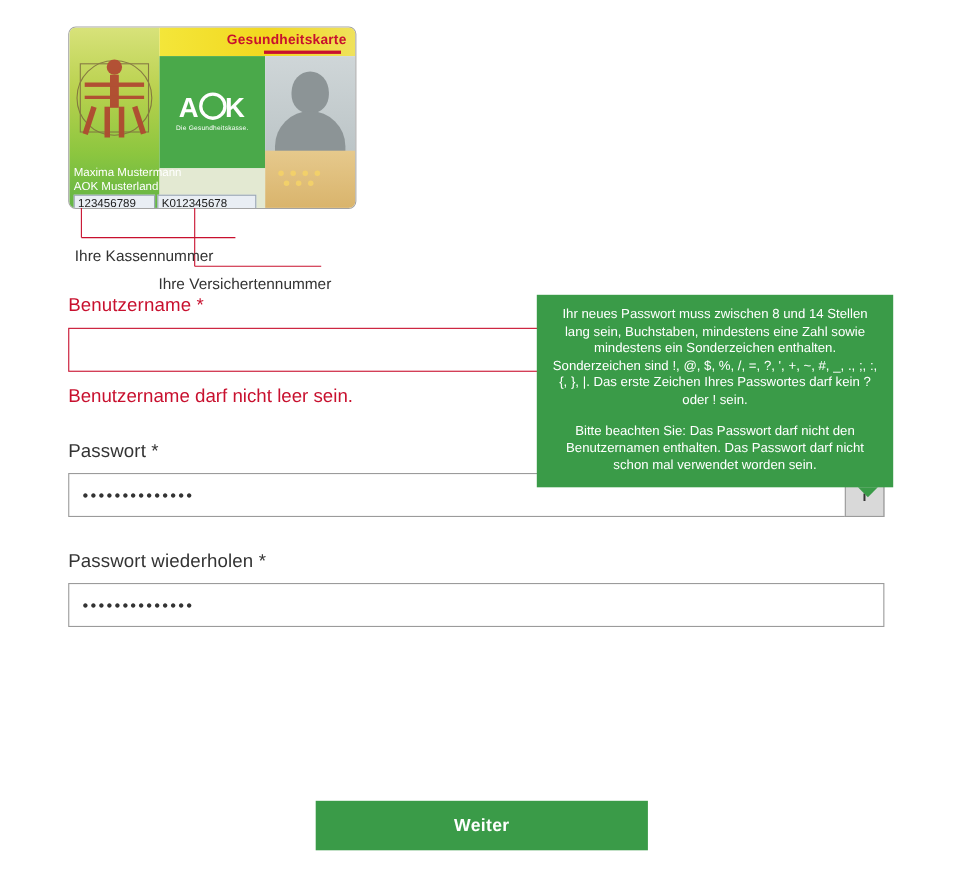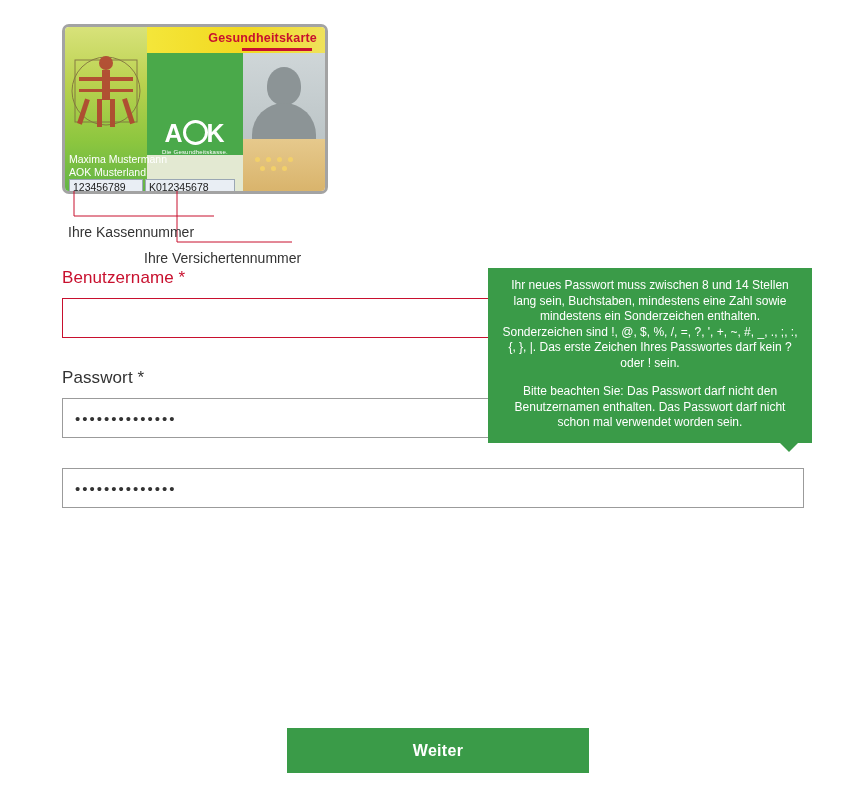--- a/index.html
+++ b/index.html
@@ -20,21 +20,21 @@
   .card-area {
     position: absolute;
     left: 62px;
     top: 24px;
     width: 520px;
   }
   .health-card {
     position: relative;
     width: 260px;
     height: 164px;
-    border: 3px solid #a3a3a3;
+    border: 1px solid #a3a3a3;
     border-radius: 7px;
     overflow: hidden;
     background: #ffffff;
   }
   .card-left {
     position: absolute;
     left: 0; top: 0;
     width: 82px; height: 164px;
     background: linear-gradient(180deg, #d8e27a 0%, #b9d14e 35%, #8cc63f 70%, #62b446 100%);
   }
@@ -43,21 +43,21 @@
     left: 4px; top: 6px;
     width: 74px; height: 112px;
     opacity: .85;
   }
   .card-mid {
     position: absolute;
     left: 82px; top: 26px;
     width: 96px; height: 102px;
     background: #4aa94a;
     display: flex;
-    align-items: flex-end;
+    align-items: center;
     justify-content: center;
   }
   .aok-logo {
     text-align: center;
     color: #ffffff;
   }
   .aok-word {
     font-size: 25px;
     font-weight: bold;
     letter-spacing: 1px;
@@ -378,31 +378,33 @@
   </svg>
 
   <div class="callout-label" id="lbl-kassen">Ihre Kassennummer</div>
   <div class="callout-label" id="lbl-versicherten">Ihre Versichertennummer</div>
 </div>
 
 <div class="form-wrap">
 
   <div class="field-label error">Benutzername *</div>
   <input class="text-input error" type="text" value="" style="">
+  <div class="error-msg">Benutzername darf nicht leer sein.</div>
 
   <div class="spacer-30"></div>
 
   <div class="field-label">Passwort *</div>
   <div class="pw-row">
     <input class="text-input" type="text" value="••••••••••••••" style="">
     <div class="info-btn">i</div>
   </div>
 
   <div class="spacer-30"></div>
 
+  <div class="field-label">Passwort wiederholen *</div>
   <input class="text-input" type="text" style="letter-spacing: 2px;" value="••••••••••••••">
 
   <div class="spacer-46"></div>
 
 </div>
 
 <div class="tooltip">
   <p>Ihr neues Passwort muss zwischen 8 und 14 Stellen lang sein, Buchstaben, mindestens eine Zahl sowie mindestens ein Sonderzeichen enthalten. Sonderzeichen sind !, @, $, %, /, =, ?, ', +, ~, #, _, ., ;, :, {, }, |. Das erste Zeichen Ihres Passwortes darf kein ? oder ! sein.</p>
   <p>Bitte beachten Sie: Das Passwort darf nicht den Benutzernamen enthalten. Das Passwort darf nicht schon mal verwendet worden sein.</p>
 </div>

